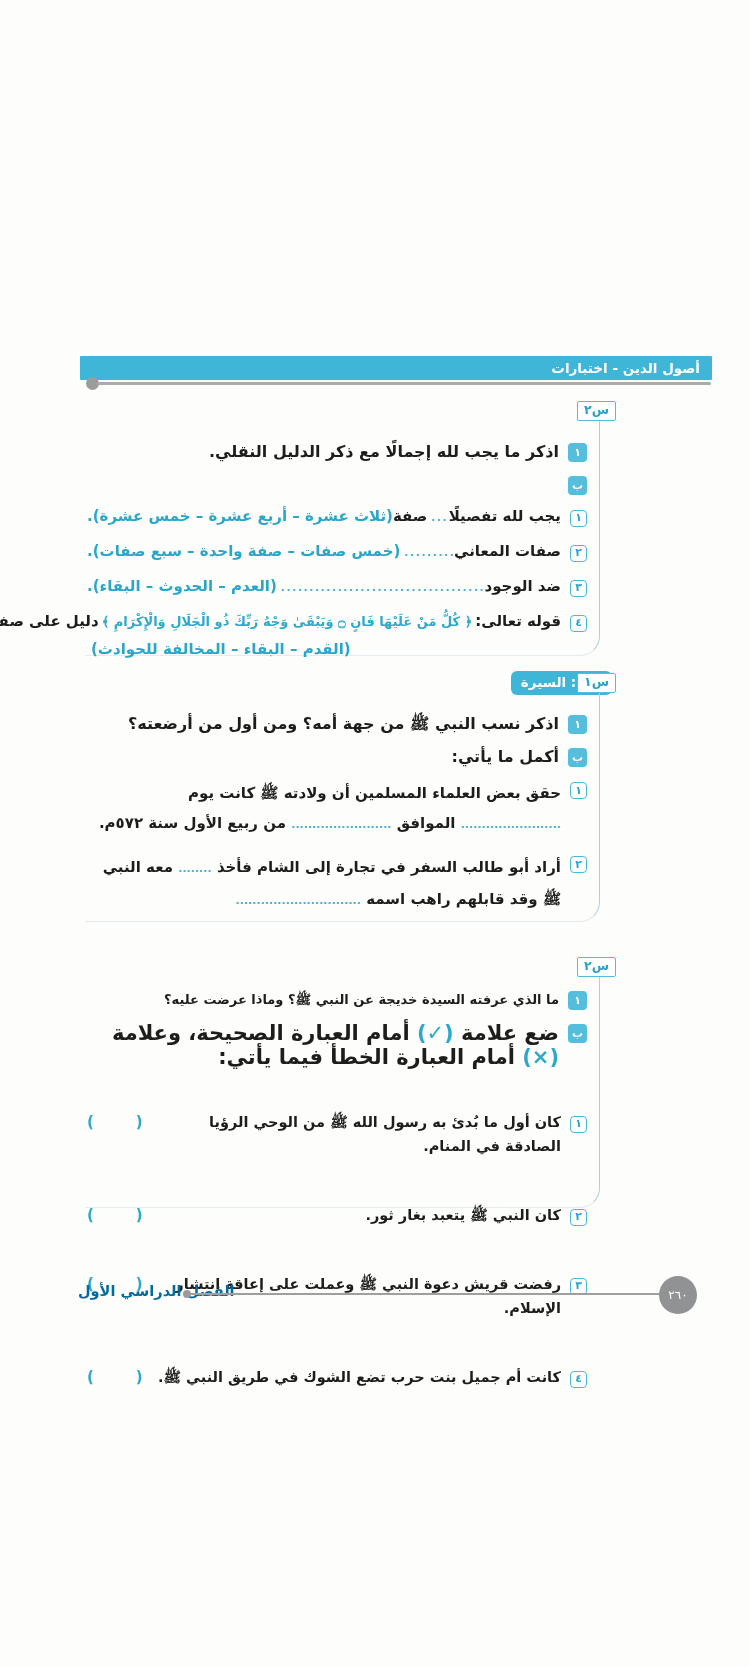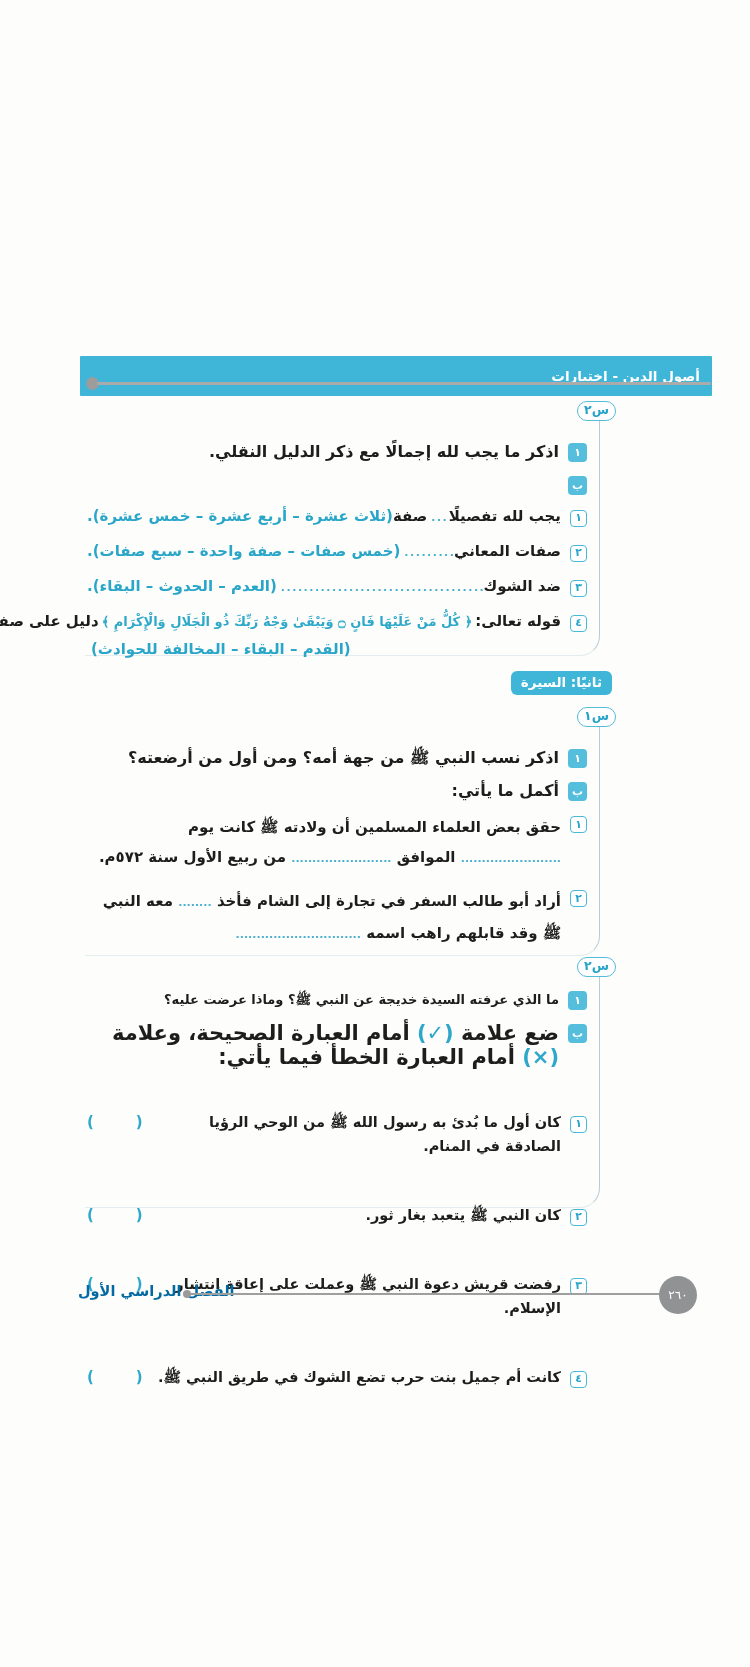--- a/index.html
+++ b/index.html
@@ -3,42 +3,42 @@
 <meta charset="utf-8">
 <style>
   * { margin:0; padding:0; box-sizing:border-box; }
   body { background:#ffffff; font-family:"DejaVu Sans", sans-serif; }
   .page {
     position:relative; width:750px; height:1667px; background:#fdfdfc;
     direction:rtl; color:#1d1d1b; overflow:hidden; margin:0 auto;
   }
   
   .header-bar {
-    position:absolute; top:356px; left:80px; right:38px; height:40px;
+    position:absolute; top:356px; left:80px; right:38px; height:24px;
     background:#3fb6d8; display:flex; align-items:center;
     padding:0 12px; color:#fff; font-weight:bold; font-size:13.5px;
     border-radius:1px;
   }
   .top-rule { position:absolute; top:382px; left:97px; right:39px; height:3px; background:#ababab; border-radius:2px; }
   .rule-dot { position:absolute; top:377px; left:86px; width:13px; height:13px; border-radius:50%; background:#9c9c9c; }
 
   
   .qsection {
     position:absolute; left:85px; right:150px;
     border-right:1.5px solid #b7ccd4; border-bottom:1.5px solid #e3ecef;
     border-bottom-right-radius:20px;
     padding:36px 12px 0 2px;
   }
   #sec-aqeedah { top:404px; height:252px; }
-  #sec-seerah1 { top:710px; height:246px; }
+  #sec-seerah1 { top:676px; height:246px; }
   #sec-seerah2 { top:960px; height:248px; padding-top:28px; }
   .q-label {
     position:absolute; top:-3px; right:-17px; background:#fff;
     border:1.3px solid #55bcd9; color:#27a3c7; font-size:12.5px; font-weight:bold;
-    padding:0 6px 2px 6px; border-radius:10px; line-height:16px; white-space:nowrap;
+    padding:0 6px 2px 6px; border-radius:2px; line-height:16px; white-space:nowrap;
   }
   .q-row { display:flex; align-items:flex-start; margin-bottom:9px; line-height:24px; font-size:16px; font-weight:bold; }
   .marker {
     flex:0 0 auto; width:19px; height:19px; border-radius:4px;
     display:flex; align-items:center; justify-content:center;
     font-size:11px; margin-left:9px; margin-top:3px; font-weight:bold;
   }
   .marker.solid { background:#55bedd; color:#fff; }
   .marker.outline { border:1.3px solid #49b9d9; color:#2aa6c9; background:#fff; width:17px; height:17px; margin-top:4px; }
   .fill-line { display:flex; align-items:baseline; margin-bottom:9px; font-size:15px; font-weight:bold; line-height:24px; }
@@ -108,21 +108,21 @@
       <span class="choices">(ثلاث عشرة – أربع عشرة – خمس عشرة).</span>
     </div>
     <div class="fill-line">
       <span class="marker outline">٢</span>
       <span class="label-text">صفات المعاني</span>
       <span class="leader">......................................................................</span>
       <span class="choices">(خمس صفات – صفة واحدة – سبع صفات).</span>
     </div>
     <div class="fill-line">
       <span class="marker outline">٣</span>
-      <span class="label-text">ضد الشوك</span>
+      <span class="label-text">ضد الوجود</span>
       <span class="leader">......................................................................</span>
       <span class="choices">(العدم – الحدوث – البقاء).</span>
     </div>
     <div class="fill-line" style="margin-bottom:2px;">
       <span class="marker outline">٤</span>
       <span class="label-text">قوله تعالى:</span>
       <span class="verse">﴿ كُلُّ مَنْ عَلَيْهَا فَانٍ ۝ وَيَبْقَىٰ وَجْهُ رَبِّكَ ذُو الْجَلَالِ وَالْإِكْرَامِ ﴾</span>
       <span class="label-text">دليل على صفة</span>
       <span class="leader">......................................................................</span>
     </div>

